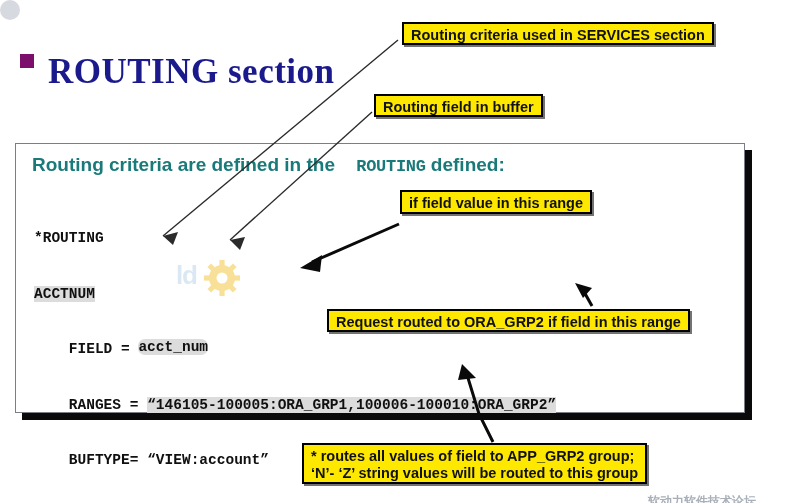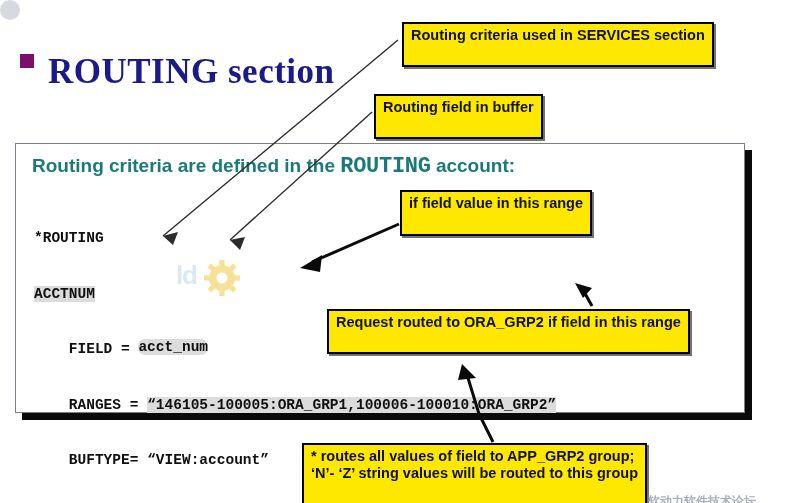--- a/index.html
+++ b/index.html
@@ -72,22 +72,23 @@
     left: 16px;
     top: 10px;
     font-family: "Liberation Sans", sans-serif;
     font-weight: bold;
     font-size: 19px;
     color: #1a7a7a;
     white-space: nowrap;
   }
   #panel-heading .mono {
     font-family: "Liberation Mono", monospace;
-    font-size: 22px;
+    font-size: 17px;
     letter-spacing: -0.3px;
+    margin-left: 16px;
   }
 
   
   #code {
     position: absolute;
     left: 18px;
     top: 48px;
     font-family: "Liberation Mono", monospace;
     font-weight: bold;
     font-size: 14.5px;
@@ -109,21 +110,21 @@
   .callout {
     position: absolute;
     background: #ffe800;
     border: 2px solid #000000;
     box-shadow: 2px 2px 0 rgba(0,0,0,0.55);
     color: #111111;
     font-family: "Liberation Sans", sans-serif;
     font-weight: bold;
     font-size: 14.5px;
     line-height: 16px;
-    padding: 3px 7px 22px 7px;
+    padding: 3px 7px 0 7px;
     box-sizing: border-box;
     white-space: nowrap;
   }
   #callout-services { left: 402px; top: 22px; }
   #callout-field    { left: 374px; top: 94px; }
   #callout-grp1     { left: 400px; top: 190px; line-height: 17px; }
   #callout-grp2     { left: 327px; top: 309px; }
   #callout-star     { left: 302px; top: 443px; line-height: 17px; }
 
   
@@ -177,21 +178,21 @@
 <div id="slide">
 
   <div id="title-row">
     <div id="title-bullet"></div>
     <div id="title-text">ROUTING section</div>
   </div>
 
   <div id="panel-shadow"></div>
   <div id="panel">
 
-    <div id="panel-heading"><span>Routing criteria are defined in the </span><span class="mono">ROUTING</span><span> account:</span></div>
+    <div id="panel-heading"><span>Routing criteria are defined in the </span><span class="mono">ROUTING</span><span> defined:</span></div>
 
     <div id="code">
       <div class="code-line"><span>*ROUTING</span></div>
       <div class="code-line"><span class="hl">ACCTNUM</span></div>
       <div class="code-line"><span>    FIELD = </span><span class="fieldval">acct_num</span></div>
       <div class="code-line"><span>    RANGES = </span><span class="hl">“146105-100005:ORA_GRP1,100006-100010:ORA_GRP2”</span></div>
       <div class="code-line"><span>    BUFTYPE= </span><span>“VIEW:account”</span></div>
       
       
       

